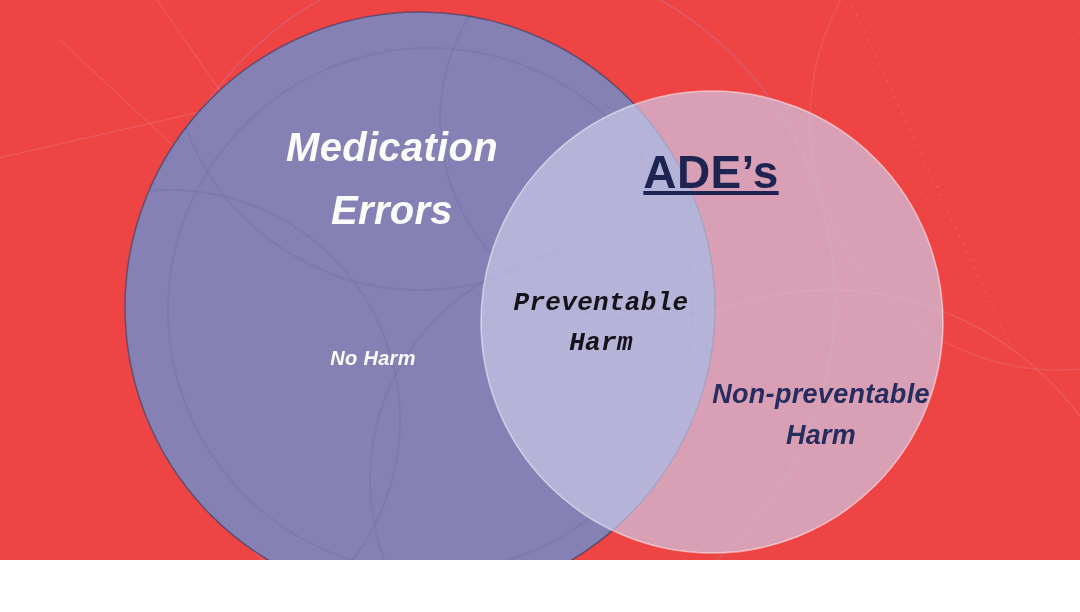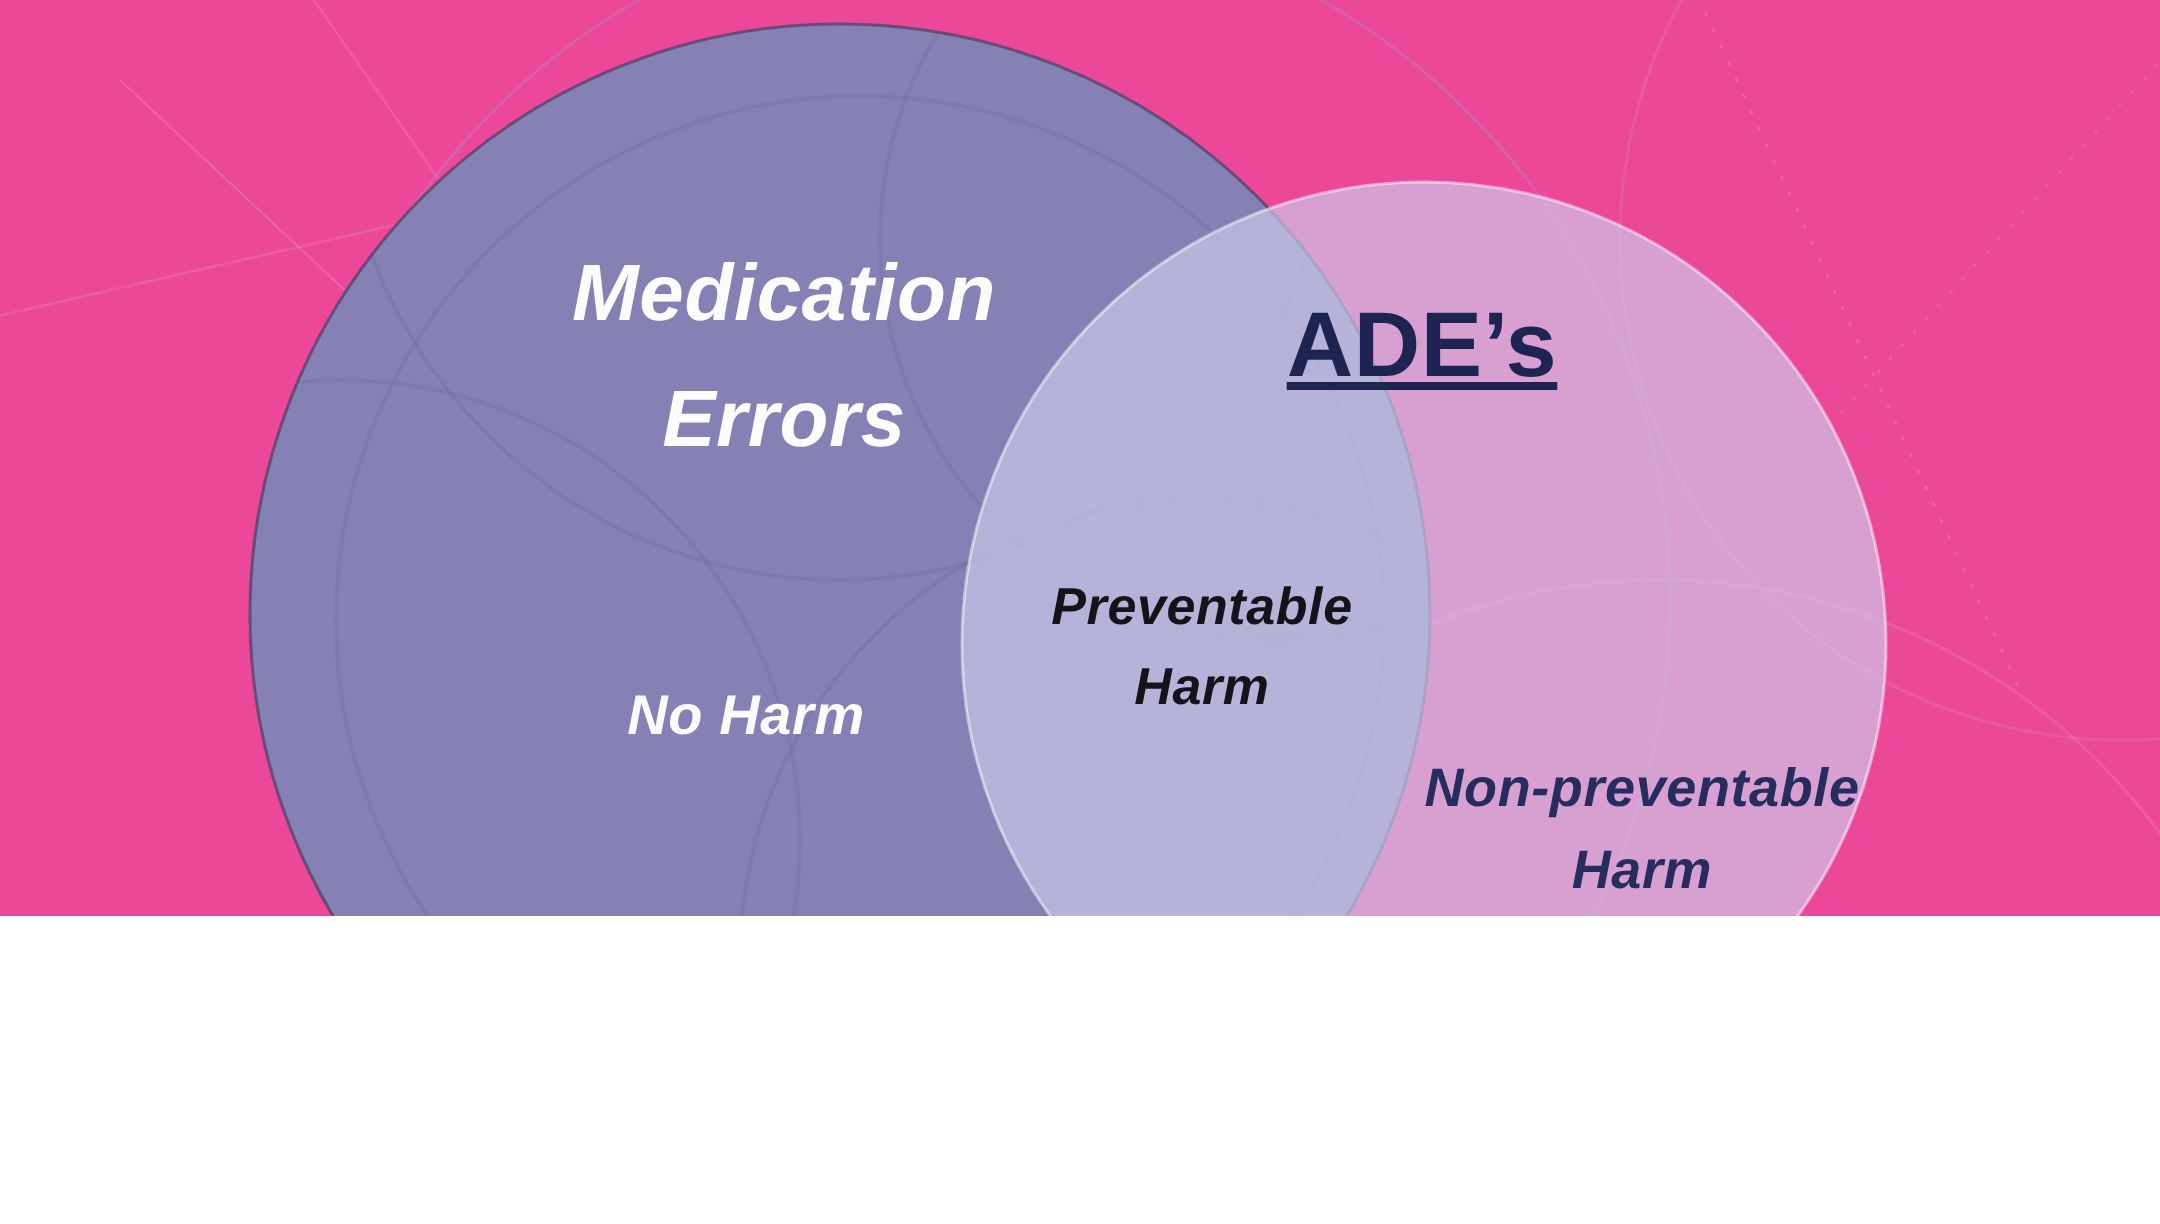--- a/index.html
+++ b/index.html
@@ -4,23 +4,23 @@
 <style>
   html, body {
     margin: 0;
     padding: 0;
     background: #ffffff;
     font-family: "Liberation Sans", sans-serif;
   }
   .canvas {
     position: relative;
     width: 1080px;
-    height: 458px;
+    height: 560px;
     overflow: hidden;
-    background: #ec4899;
+    background: #ef4444;
   }
   .venn-svg {
     position: absolute;
     left: 0;
     top: 0;
   }
   .label {
     position: absolute;
     transform: translateX(-50%);
     text-align: center;
@@ -43,25 +43,26 @@
     line-height: 56px;
     color: #1e2451;
     text-decoration: underline;
   }
   .lbl-preventable {
     left: 601px;
     top: 283px;
     font-size: 26px;
     line-height: 40px;
     color: #15121a;
+    font-family: Liberation Mono, monospace;
   }
   .lbl-noharm {
     left: 373px;
     top: 340px;
-    font-size: 28px;
+    font-size: 20px;
     line-height: 36px;
     color: #fbfafc;
   }
   .lbl-nonpreventable {
     left: 821px;
     top: 374px;
     font-size: 27px;
     line-height: 41px;
     color: #262d5e;
     font-style: italic;

